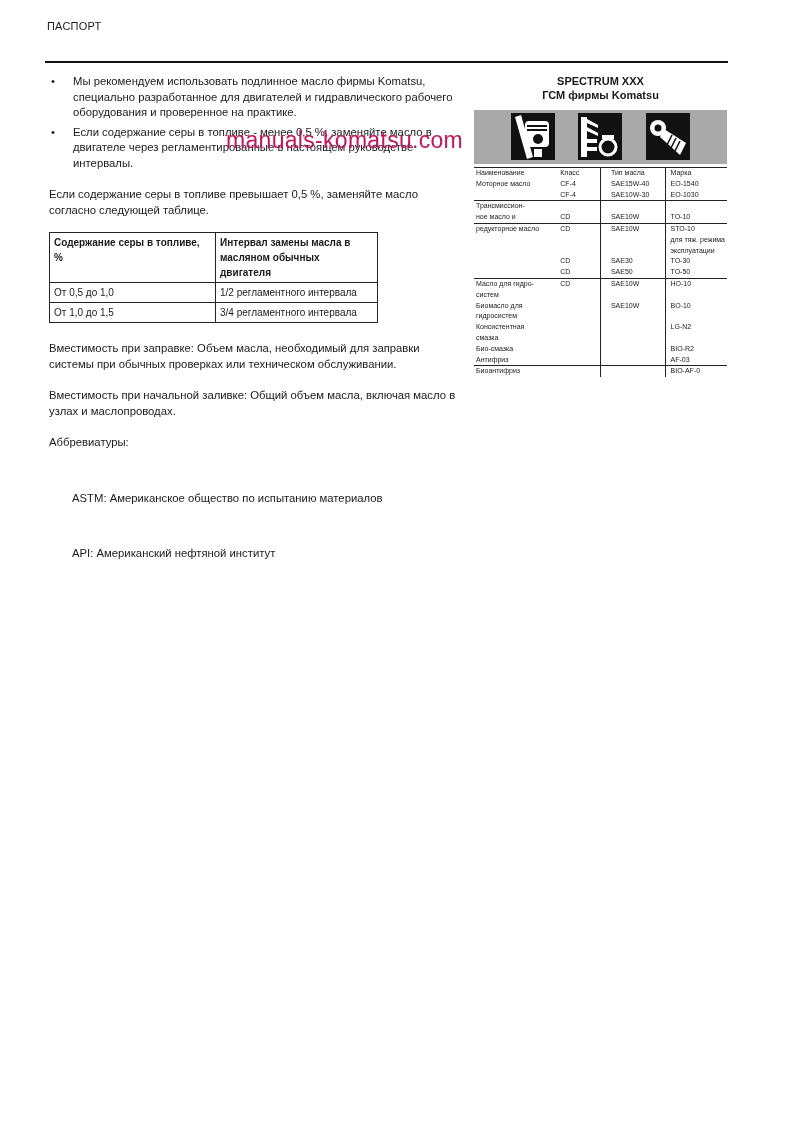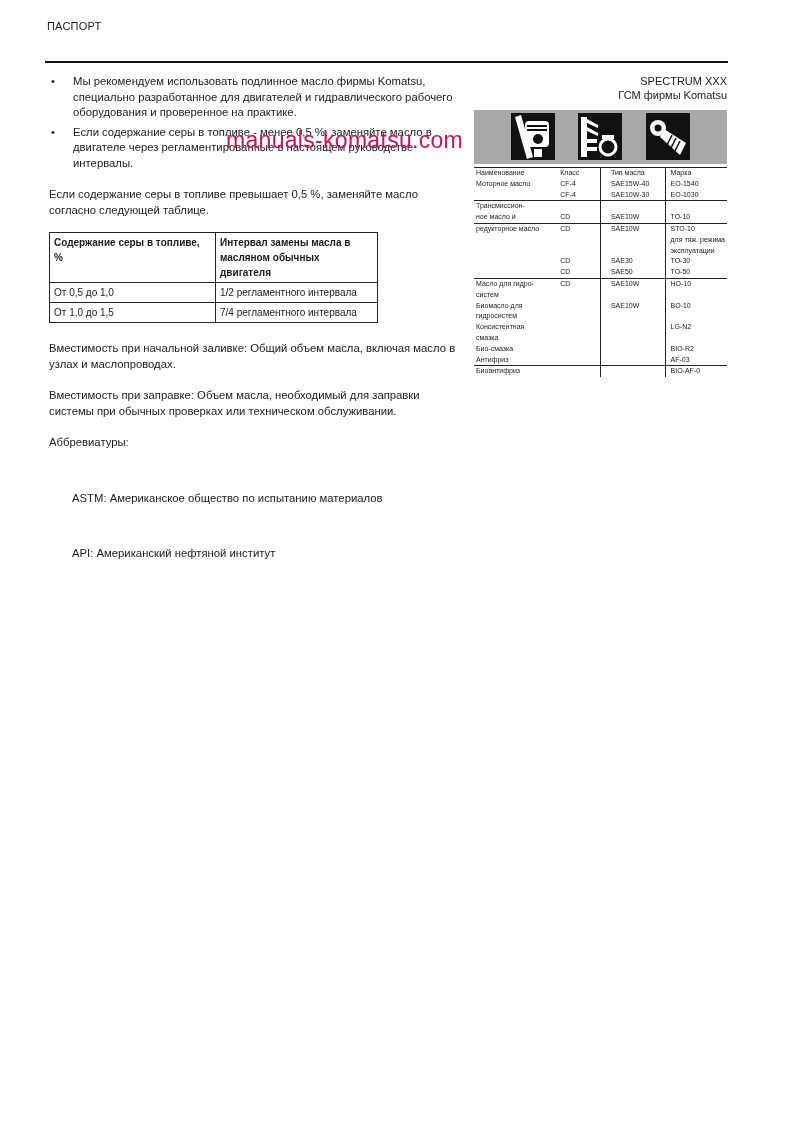--- a/index.html
+++ b/index.html
@@ -15,21 +15,21 @@
 
   table.sulfur { border-collapse: collapse; margin-top: 14px; width: 329px; font-size: 10px; }
   table.sulfur td { border: 1px solid #222; padding: 2px 4px; vertical-align: top; line-height: 15px; height: 15px; }
   table.sulfur td.c1 { width: 157px; }
   table.sulfur tr.head td { font-weight: bold; }
 
   .notes { margin-top: 18px; }
   .abbr { padding-left: 23px; margin-bottom: 2px; margin-top: 40px; }
 
   .right-col { position: absolute; left: 474px; top: 74px; width: 253px; }
-  .spec-title { text-align: right; font-weight: normal; font-size: 11px; line-height: 14px; }
+  .spec-title { text-align: center; font-weight: bold; font-size: 11px; line-height: 14px; }
   .banner { margin-top: 8px; height: 54px; background: #a9a9a9; position: relative; }
   .banner .ico { position: absolute; top: 3px; width: 44px; height: 47px; background: #111; }
   .banner .ico svg { width: 44px; height: 47px; display: block; }
 
   table.oils { border-collapse: collapse; width: 253px; font-size: 7px; margin-top: 3px; }
   table.oils td { padding: 0 2px; line-height: 10.8px; height: 10.8px; white-space: nowrap; vertical-align: top; }
   table.oils td.name { width: 70px; }
   table.oils td.cls { width: 44px; text-align: left; padding-left: 14px; }
   table.oils td.type { width: 56px; border-left: 1px solid #222; padding-left: 10px; }
   table.oils td.mark { border-left: 1px solid #222; padding-left: 5px; }
@@ -61,28 +61,28 @@
         <tr class="head">
       <td class="c1">Содержание серы в топливе, %</td>
       <td>Интервал замены масла в масляном обычных двигателя</td>
     </tr>
     <tr>
       <td class="c1">От 0,5 до 1,0</td>
       <td>1/2  регламентного  интервала</td>
     </tr>
     <tr>
       <td class="c1">От 1,0 до 1,5</td>
-      <td>7/4  регламентного  интервала</td>
+      <td>3/4  регламентного  интервала</td>
     </tr>
   </tbody>
     </table>
 
   <div class="notes">
+    <p class="para">Вместимость при заправке: Объем масла, необходимый для заправки системы при обычных проверках или техническом обслуживании.</p>
     <p class="para">Вместимость при начальной заливке: Общий объем масла, включая масло в узлах и маслопроводах.</p>
-    <p class="para">Вместимость при заправке: Объем масла, необходимый для заправки системы при обычных проверках или техническом обслуживании.</p>
     <div class="para">Аббревиатуры:</div>
     <div class="abbr">ASTM: Американское общество по испытанию материалов</div>
     <div class="abbr">API: Американский нефтяной институт</div>
   </div>
 </div>
 
 <div class="right-col">
   <div class="spec-title">SPECTRUM XXX</div>
   <div class="spec-title">ГСМ фирмы Komatsu</div>
 

